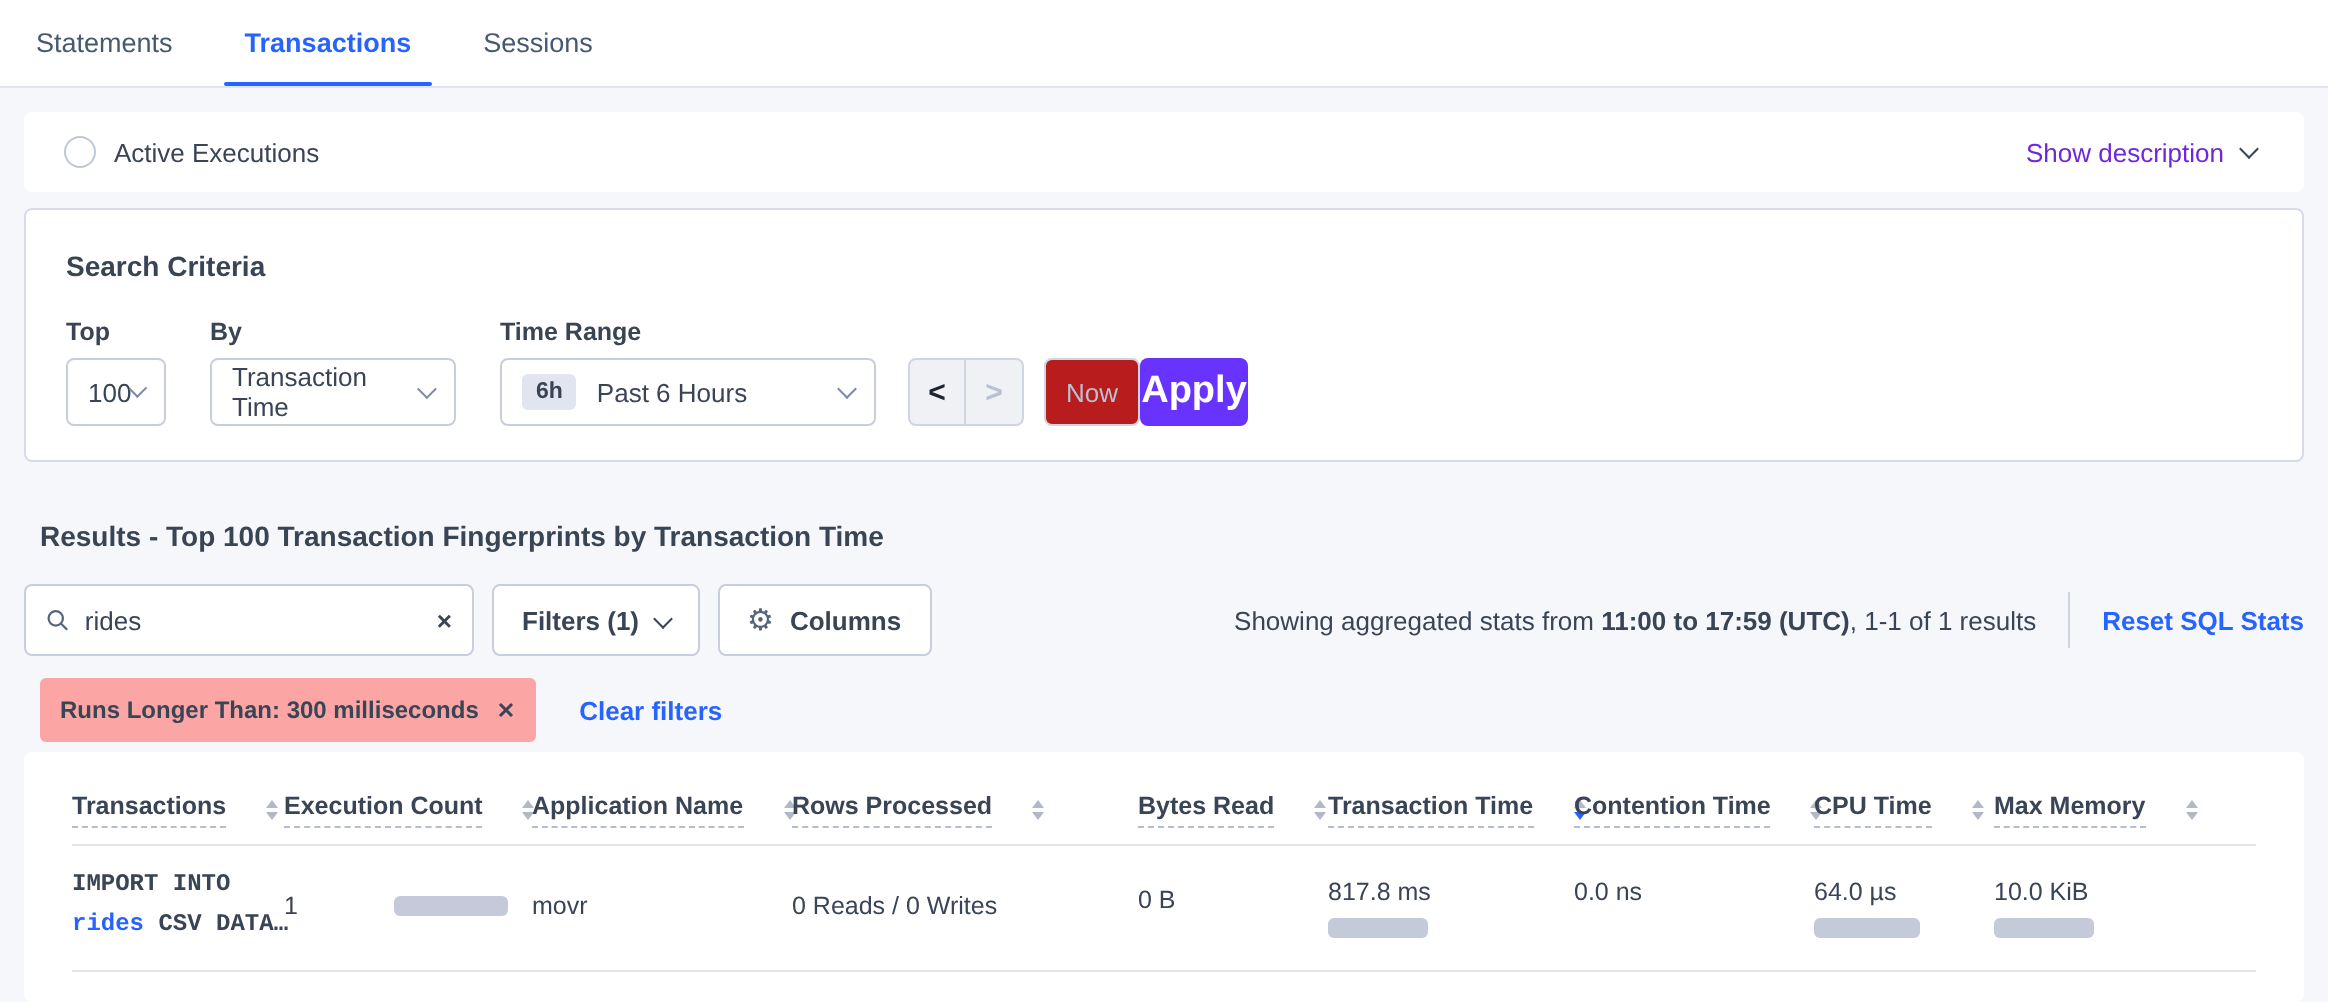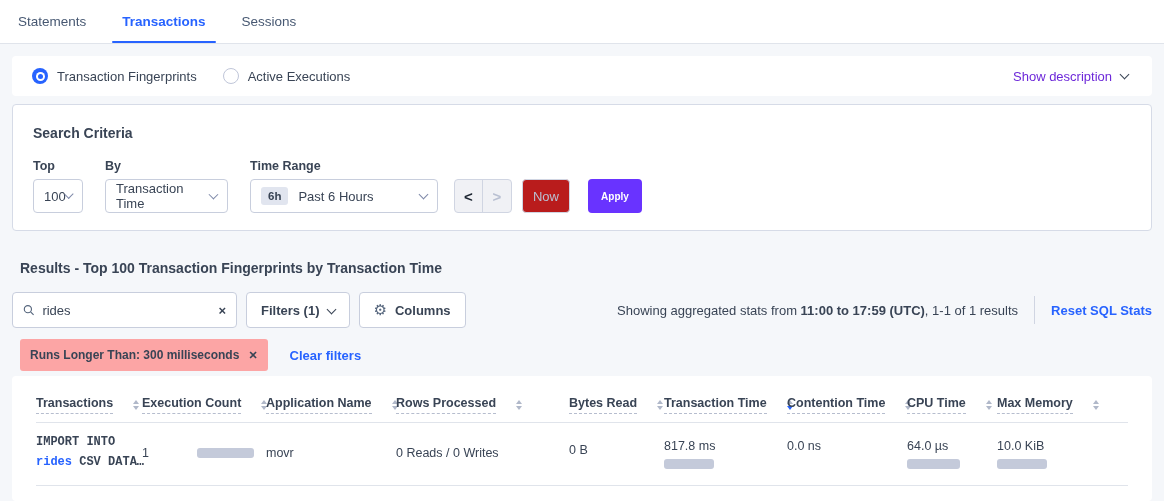--- a/index.html
+++ b/index.html
@@ -51,22 +51,22 @@
     padding:3px 7px; margin-right:10px; }
   .arrow-group { display:flex; height:34px; border:1px solid #d0d5e2; border-radius:4px;
     background:#f0f1f5; overflow:hidden; margin-left:16px; }
   .arrow-btn { width:28px; display:flex; align-items:center; justify-content:center;
     font-size:15px; font-weight:700; cursor:pointer; }
   .arrow-btn.prev { color:#1b2430; border-right:1px solid #d0d5e2; }
   .arrow-btn.next { color:#b9c0d2; }
   .now-btn { height:34px; width:48px; margin-left:10px; border:1px solid #d0d5e2;
     border-radius:4px; background:#b91c1c; color:#b9c0d2; font-size:13px; cursor:default;
     font-family:inherit; }
-  .apply-btn { height:34px; width:54px; margin-left:18px; border:none; border-radius:4px;
-    background:#6933ff; color:#fff; font-size:10px; font-weight:700; cursor:pointer;
+  .apply-btn { height:34px; width:54px; border:none; border-radius:4px;
+    background:#6933ff; color:#fff; font-size:19px; font-weight:700; cursor:pointer;
     font-family:inherit; }
 
   
   .results-heading { font-size:14px; font-weight:700; margin:0 8px 16px 8px; }
   .toolbar { display:flex; align-items:center; margin-bottom:14px; }
   .search-wrap { width:225px; height:36px; background:#fff; border:1px solid #c8cedd;
     border-radius:4px; display:flex; align-items:center; padding:0 10px; }
   .search-wrap input { border:none; outline:none; flex:1; font-size:13px; color:#394455;
     margin-left:8px; font-family:inherit; background:transparent; }
   .clear-x { color:#394455; font-size:13px; font-weight:700; cursor:pointer; }
@@ -119,28 +119,20 @@
   <div class="tab">Statements</div>
   <div class="tab active">Transactions</div>
   <div class="tab">Sessions</div>
 </div>
 
 <div class="page">
 
   <div class="panel radio-panel">
     <div class="radio-group">
       <div class="radio-opt">
-        <span class="radio sel">
-          <span class="ring">
-              <span class="dot"></span>
-            </span>
-        </span>
-        <span>Transaction Fingerprints</span>
-      </div>
-      <div class="radio-opt">
         <span class="radio"></span>
         <span>Active Executions</span>
       </div>
     </div>
     <div class="show-desc">
       <span>Show description</span>
       <span class="chev"></span>
     </div>
   </div>
 

